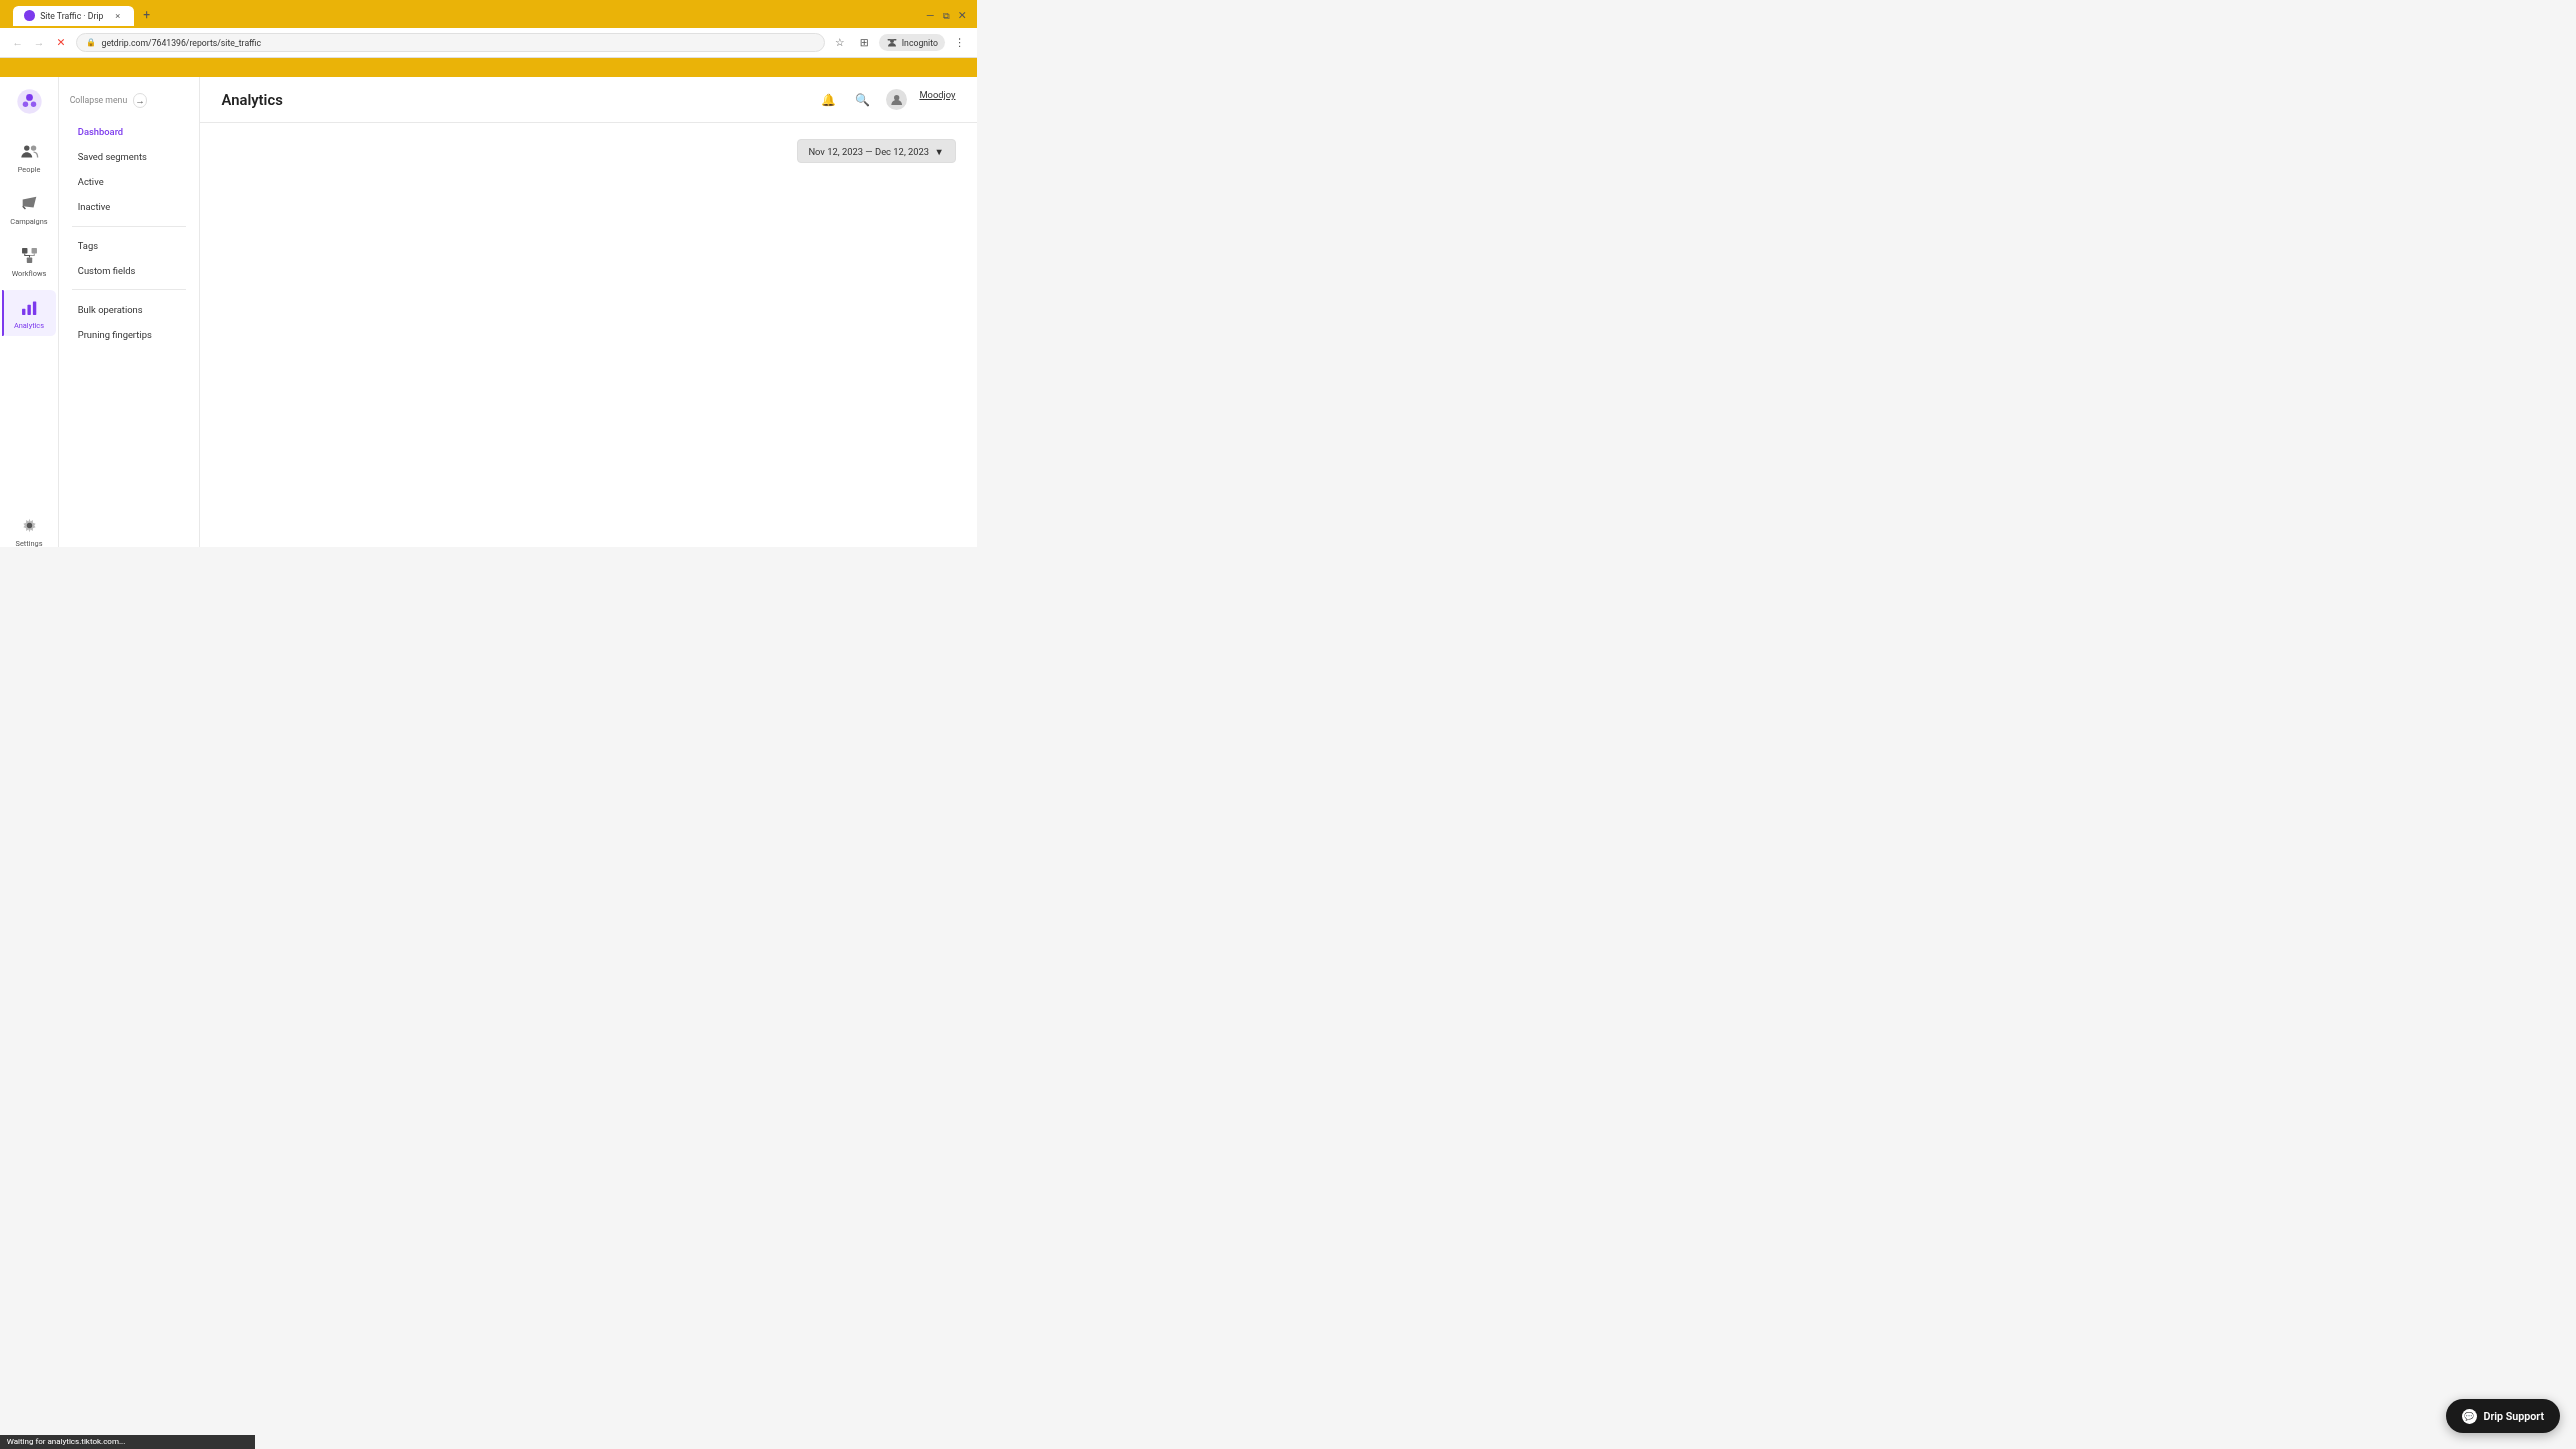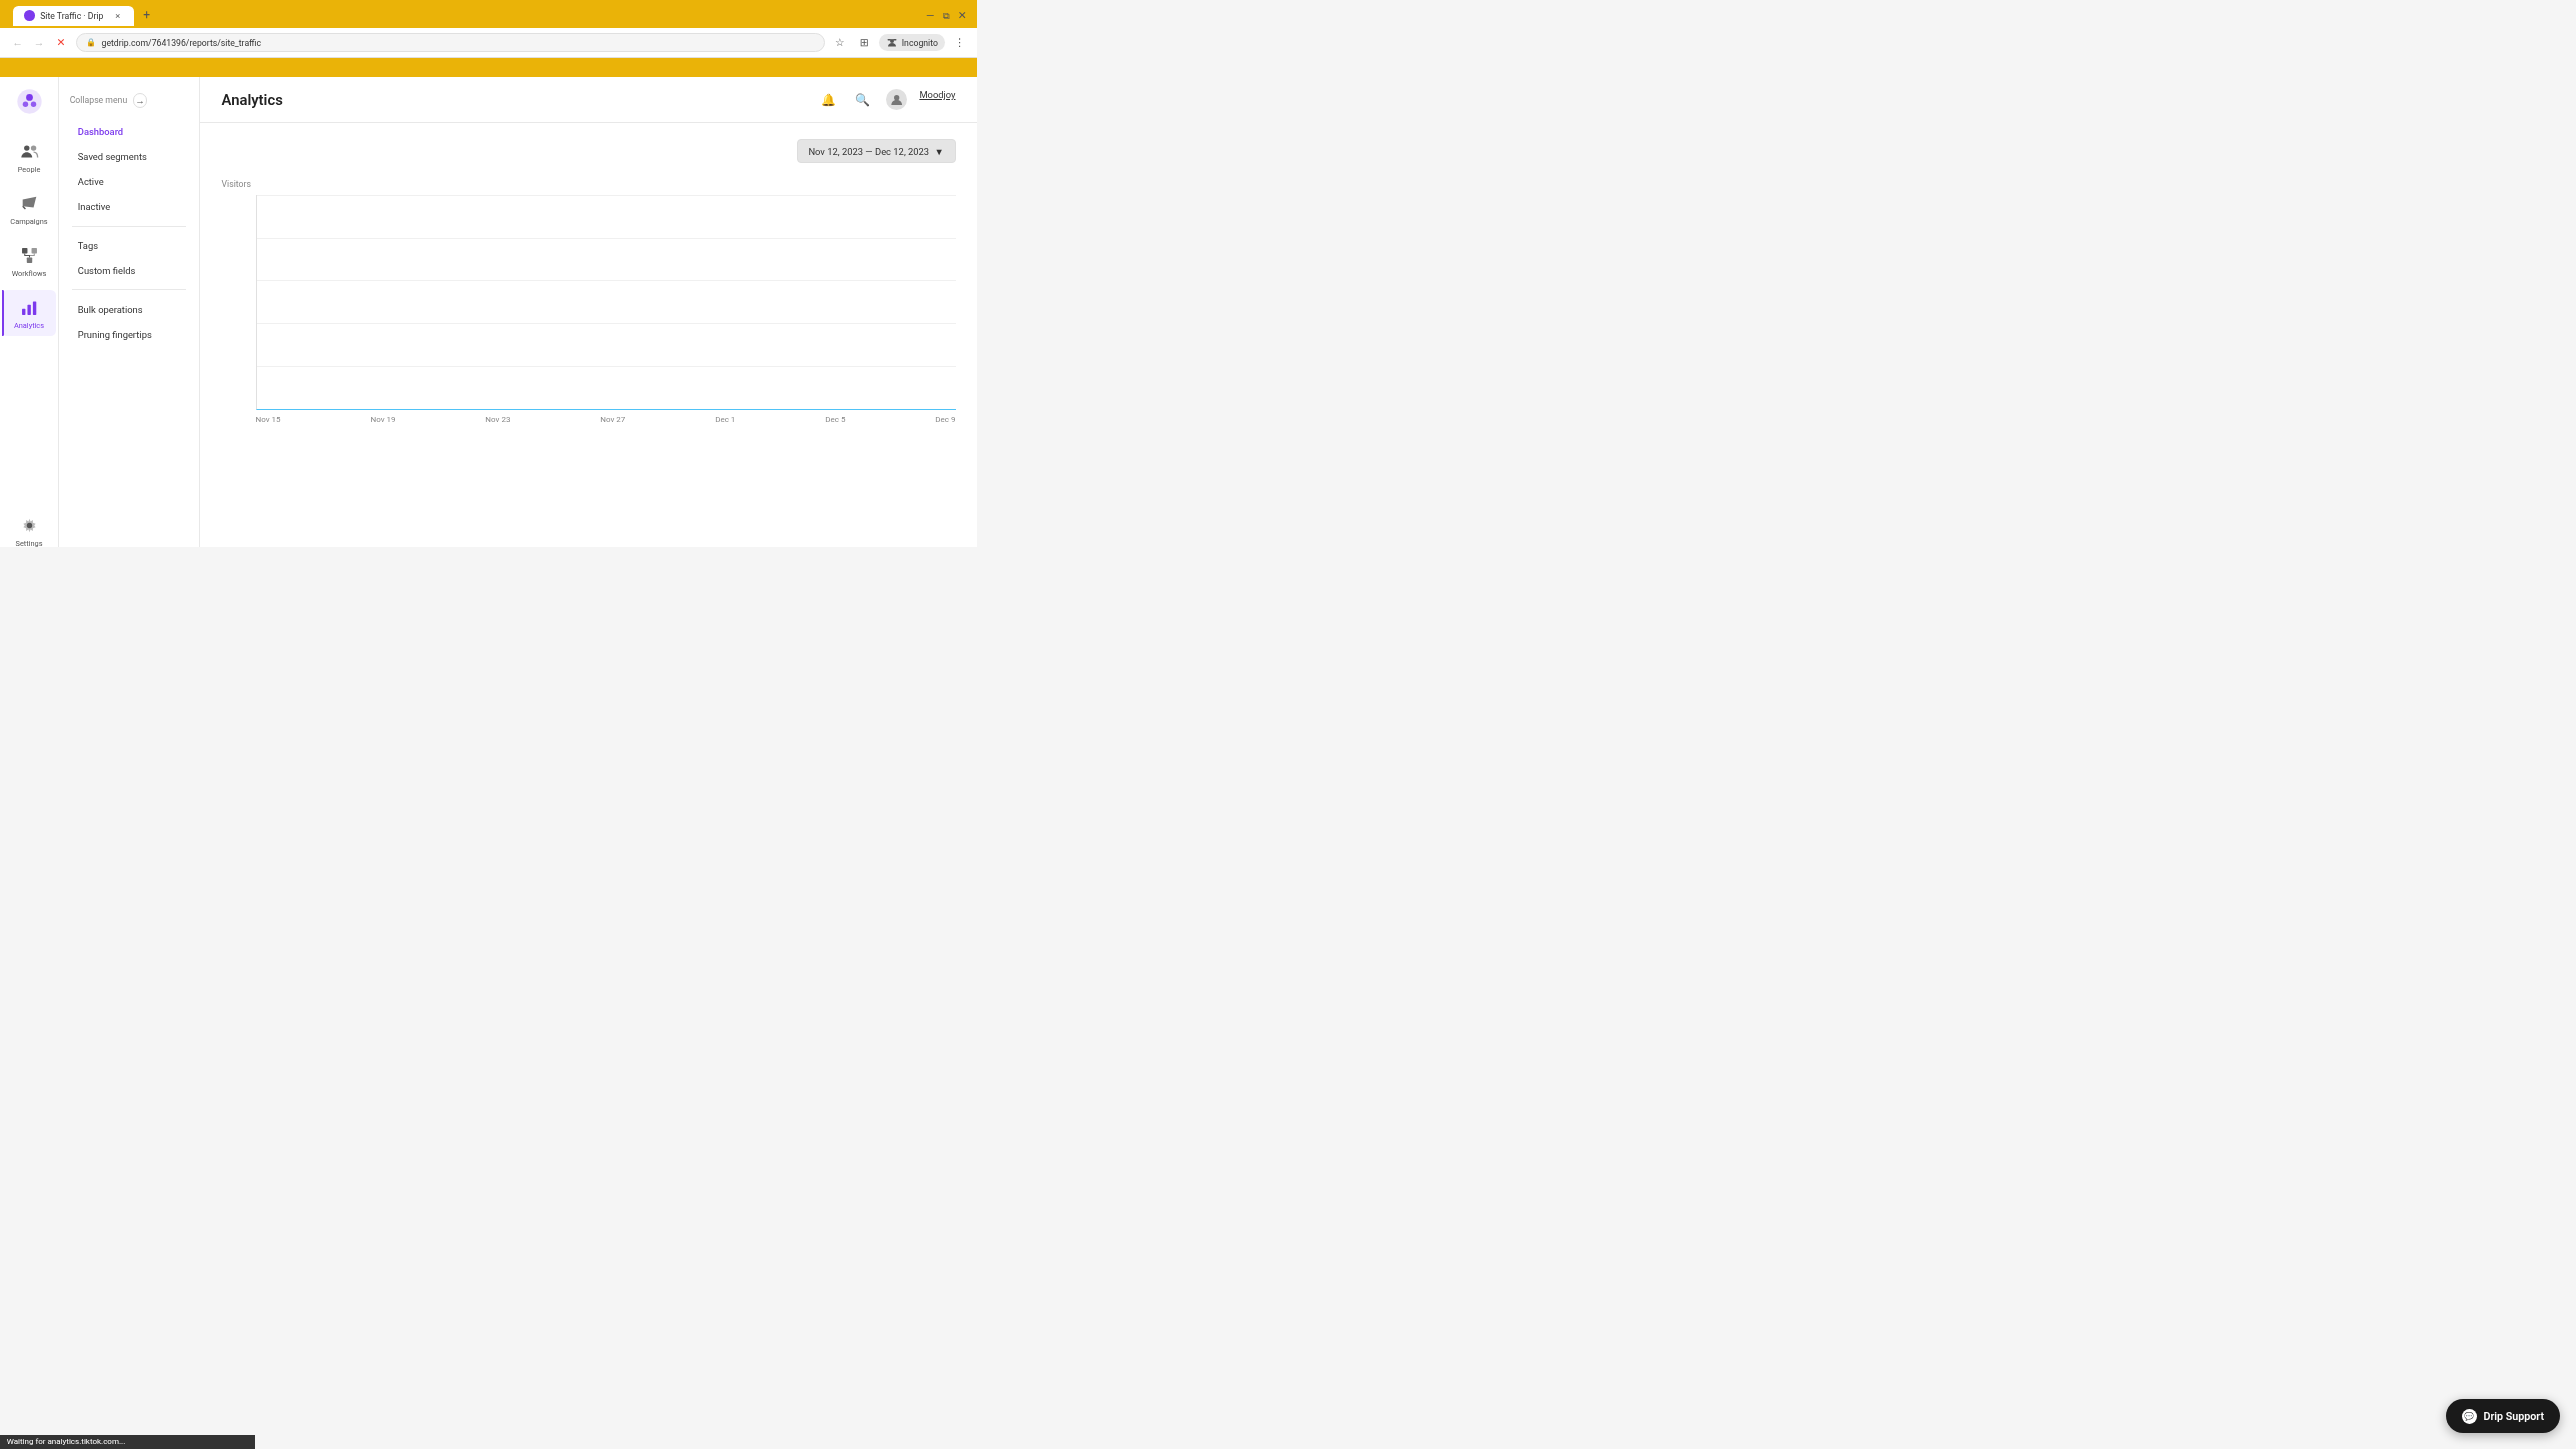--- a/index.html
+++ b/index.html
@@ -610,41 +610,20 @@
         </div>
       </div>
 
       <div class="chart-container">
 
         <div class="date-range-picker">
           <span>Nov 12, 2023 — Dec 12, 2023</span>
           <span>▼</span>
         </div>
 
-        <div class="chart-wrapper">
-          <div class="chart-label">Visitors</div>
-          <div class="chart-grid">
-
-            <div class="grid-line" style="top:0%;"></div>
-            <div class="grid-line" style="top:20%;"></div>
-            <div class="grid-line" style="top:40%;"></div>
-            <div class="grid-line" style="top:60%;"></div>
-            <div class="grid-line" style="top:80%;"></div>
-          </div>
-
-          <div class="chart-x-axis">
-            <span>Nov 15</span>
-            <span>Nov 19</span>
-            <span>Nov 23</span>
-            <span>Nov 27</span>
-            <span>Dec 1</span>
-            <span>Dec 5</span>
-            <span>Dec 9</span>
-          </div>
-        </div>
       </div>
     </div>
   </div>
 </div>
 
 <div class="status-bar">
   <span>Waiting for analytics.tiktok.com...</span>
 </div>
 
 <div class="drip-support-btn">

